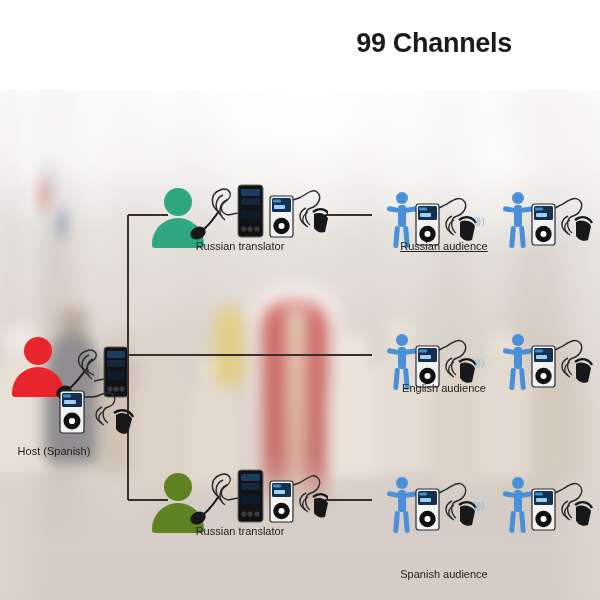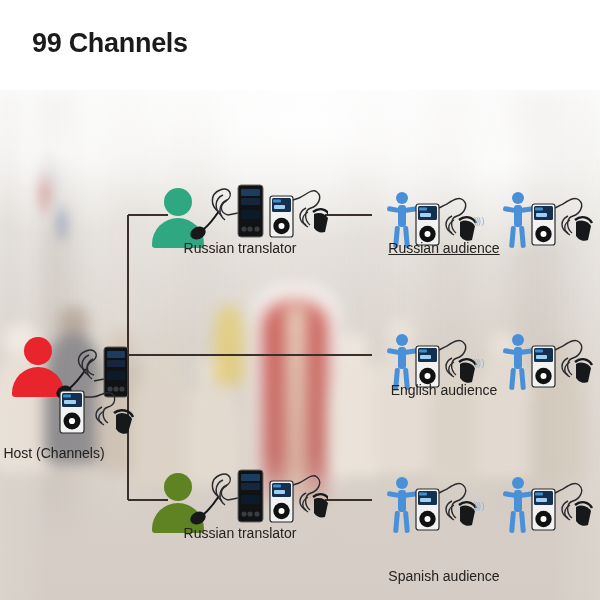--- a/index.html
+++ b/index.html
@@ -13,26 +13,25 @@
   #root {
     position: relative;
     width: 600px; height: 600px;
     background: #ffffff;
   }
 
   
   #title {
     position: absolute;
     top: 28px; left: 0; width: 512px;
-    text-align: left;
+    text-align: right;
     font-size: 27px;
     font-weight: bold;
     color: #1b1b1b;
     letter-spacing: -0.3px;
-    margin-left: 32px;
   }
 
   
   #scene {
     position: absolute;
     left: 0; top: 90px;
     width: 600px; height: 510px;
     overflow: hidden;
     background: #d9d2ca;
   }
@@ -120,21 +119,21 @@
   
   #connectors { position: absolute; inset: 0; }
 
   
   .node { position: absolute; }
   .node-label {
     position: absolute;
     left: 50%;
     transform: translateX(-50%);
     white-space: nowrap;
-    font-size: 14px;
+    font-size: 11px;
     color: #25211f;
     font-family: "Liberation Sans", sans-serif;
   }
 
   
   .person-bust { position: absolute; width: 56px; height: 56px; }
   .person-bust .pb-head {
     position: absolute; left: 14px; top: 0; width: 28px; height: 28px;
     border-radius: 50%;
   }
@@ -264,21 +263,21 @@
           <path d="M26,8 L34,8 C42,8 46,2 52,4 C59,6 58,16 50,18 C43,20 44,30 50,34"></path>
           <path d="M44,18 C36,22 36,30 44,34"></path>
           <path d="M46,22 C39,26 39,32 46,36"></path>
         </g>
         <g>
           <path d="M58,26 A11,11 0 0 1 74,30 L70,44 A10,10 0 0 1 58,40 Z" fill="#17181a"></path>
           <path d="M56,24 C62,19 72,21 75,28" stroke="#17181a" stroke-width="2.4" fill="none"></path>
         </g>
       </svg>
 
-      <div class="node-label" style="top:140px; left:48px;">Host (Channels)</div>
+      <div class="node-label" style="top:140px; left:48px;">Host (Spanish)</div>
     </div>
 
     <div class="node" style="left:150px; top:88px; width:180px; height:80px;">
       <div class="person-bust" style="left:0px; top:10px;">
         <div class="pb-head" style="background:#2fa882;"></div>
         <div class="pb-shoulders" style="background:#2fa882;"></div>
       </div>
 
       <svg class="kit" style="left:28px; top:6px;" width="150" height="62" viewBox="0 0 150 62">
         <g>

